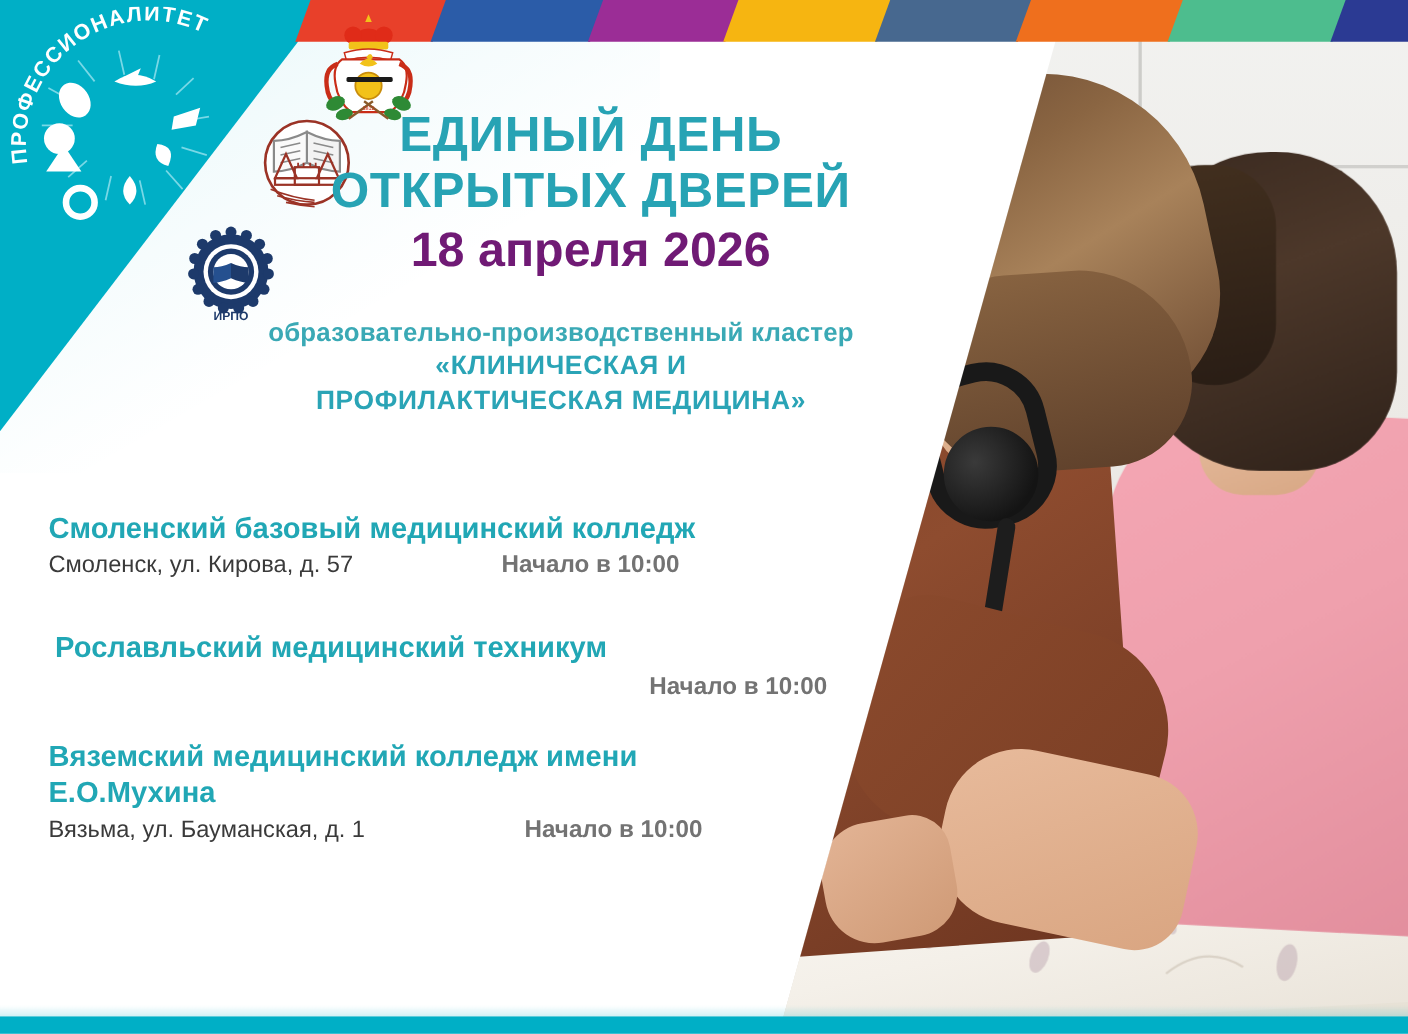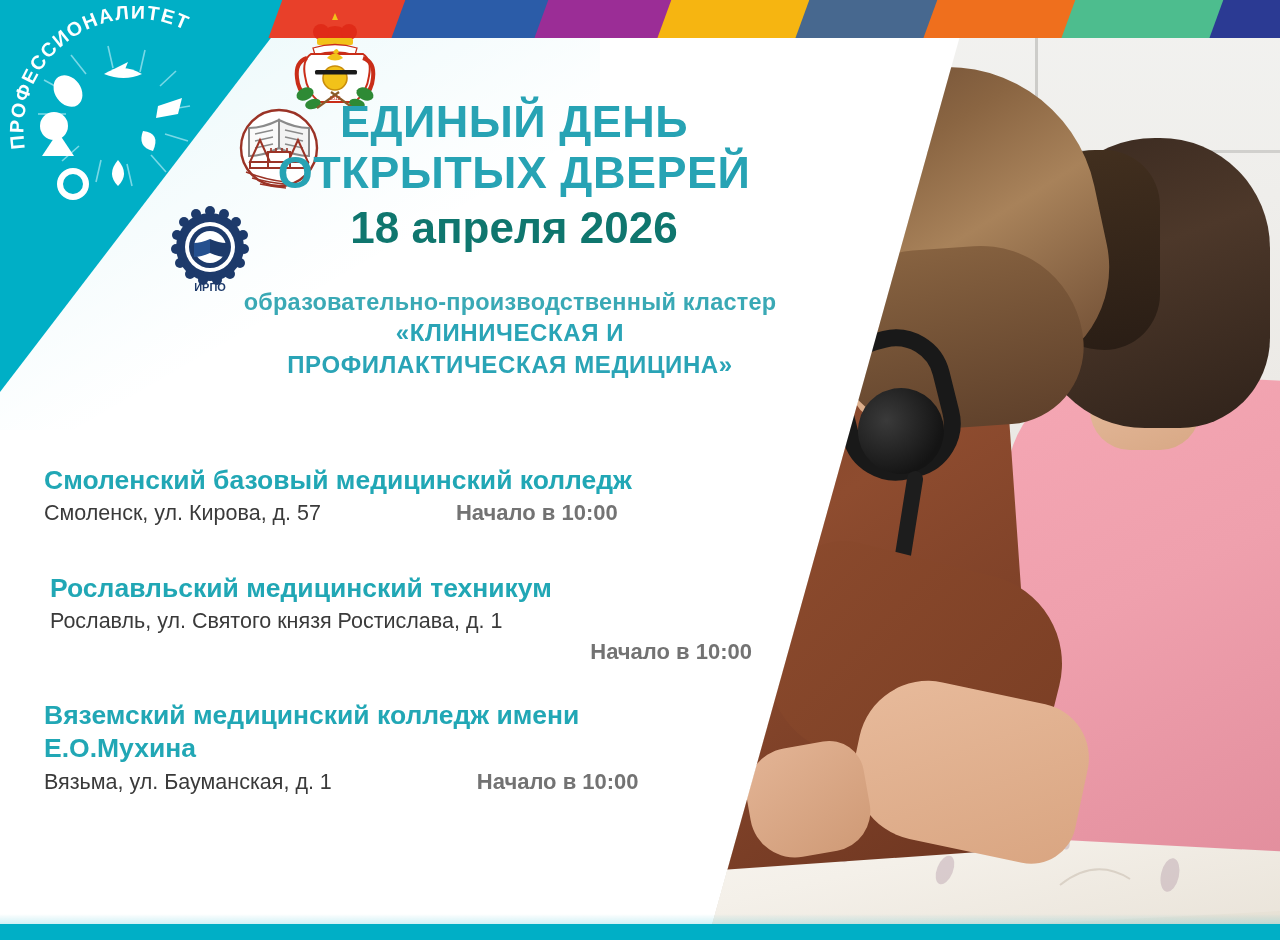--- a/index.html
+++ b/index.html
@@ -66,37 +66,37 @@
     z-index:5;
   }
 
   
   .logo-coat  { position:absolute; left:283px; top:12px;  width:104px; height:104px; z-index:5; }
   .logo-clg   { position:absolute; left:228px; top:100px; width:102px; height:92px;  z-index:5; }
   .logo-irpo  { position:absolute; left:162px; top:205px; width:96px;  height:92px;  z-index:5; }
 
   
   .headline {
-    position:absolute; left:164px; top:96px;
+    position:absolute; left:187px; top:96px;
     width:700px;
     text-align:center;
     z-index:6;
   }
   .headline .l1, .headline .l2 {
     font-size:45px;
     font-weight:bold;
     letter-spacing:.5px;
     color:#27a3b4;
     line-height:1.14;
     white-space:nowrap;
   }
   .headline .l3 {
     font-size:44px;
     font-weight:bold;
-    color:#0f766e;
+    color:#701a75;
     line-height:1.32;
     white-space:nowrap;
   }
 
   
   .cluster {
     position:absolute; left:120px; top:288px;
     width:780px;
     text-align:center;
     z-index:6;
@@ -536,21 +536,20 @@
       <div class="name">Смоленский базовый медицинский колледж</div>
       <div class="row">
         <span class="addr">Смоленск, ул. Кирова, д. 57</span>
         <span class="time">Начало в 10:00</span>
       </div>
     </div>
 
     <div class="item item-2">
       <div class="name">Рославльский медицинский техникум</div>
       <div class="row">
-        <span class="addr">Рославль, ул. Святого князя Ростислава, д. 1</span>
         <span class="time">Начало в 10:00</span>
       </div>
     </div>
 
     <div class="item item-3">
       <div class="name">Вяземский медицинский колледж имени</div>
       <div class="name">Е.О.Мухина</div>
       <div class="row">
         <span class="addr">Вязьма, ул. Бауманская, д. 1</span>
         <span class="time">Начало в 10:00</span>

